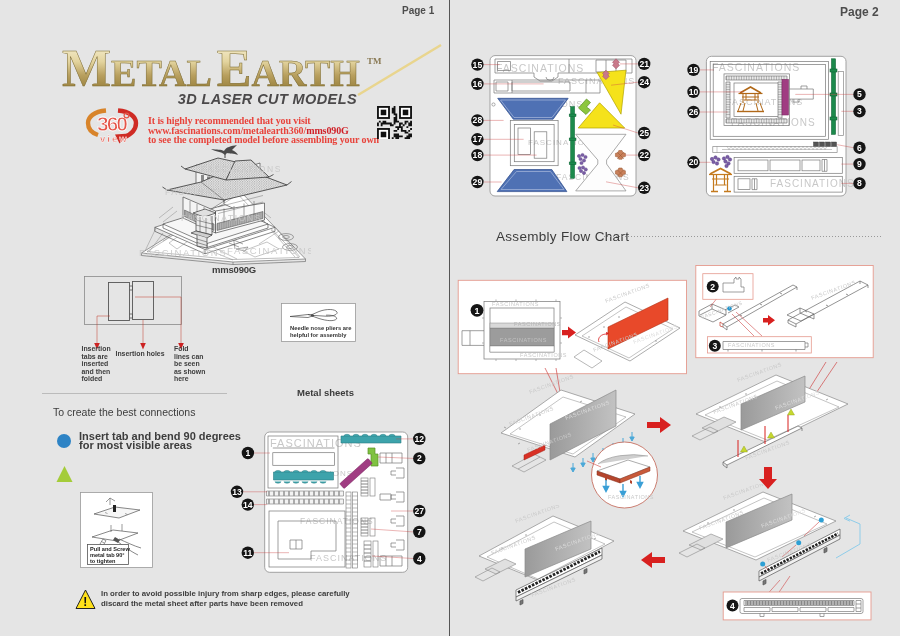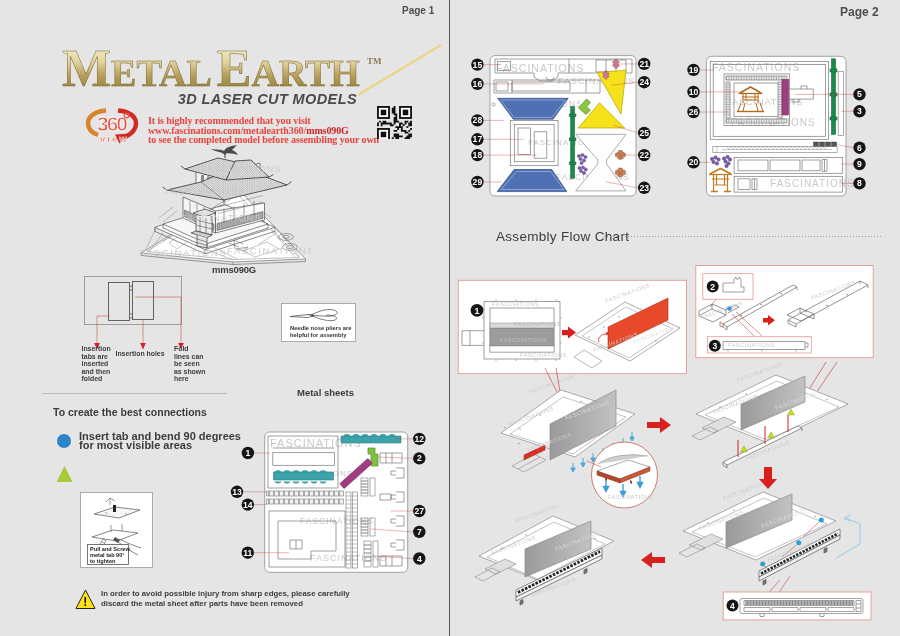--- a/index.html
+++ b/index.html
@@ -180,21 +180,21 @@
 <circle cx="31.5" cy="12.5" r="1" stroke-width="0.5"></circle>
 </g>
 <text x="9" y="27" font-size="5.8" font-weight="bold" fill="#333">Needle  nose  pliers are</text>
 <text x="9" y="33.5" font-size="5.8" font-weight="bold" fill="#333">helpful for assembly</text>
 </svg>
 
 <div class="abs blk" style="left:297px;top:387px;font-size:9.5px;font-weight:bold;">Metal sheets</div>
 
 <div class="abs" style="left:42px;top:393px;width:185px;height:1px;background:#bbb;"></div>
 
-<div class="abs blk" style="left:53px;top:406px;font-size:10.5px;font-weight:bold;">To create the best connections</div>
+<div class="abs blk" style="left:53px;top:406px;font-size:10.5px;font-weight:normal;">To create the best connections</div>
 
 <div class="abs" style="left:57px;top:434px;width:14px;height:14px;border-radius:50%;background:#2d83c5;"></div>
 
 <div class="abs blk" style="left:79px;top:432px;font-size:11px;line-height:9.4px;font-weight:bold;">Insert tab and bend 90 degrees<br>for most visible areas</div>
 
 <svg class="abs" style="left:56px;top:465px;" width="17" height="18" viewBox="0 0 17 18">
       <path d="M8.5 1 L16.5 17 L0.5 17 Z" fill="#a4cc39"></path>
     </svg>
 
 

